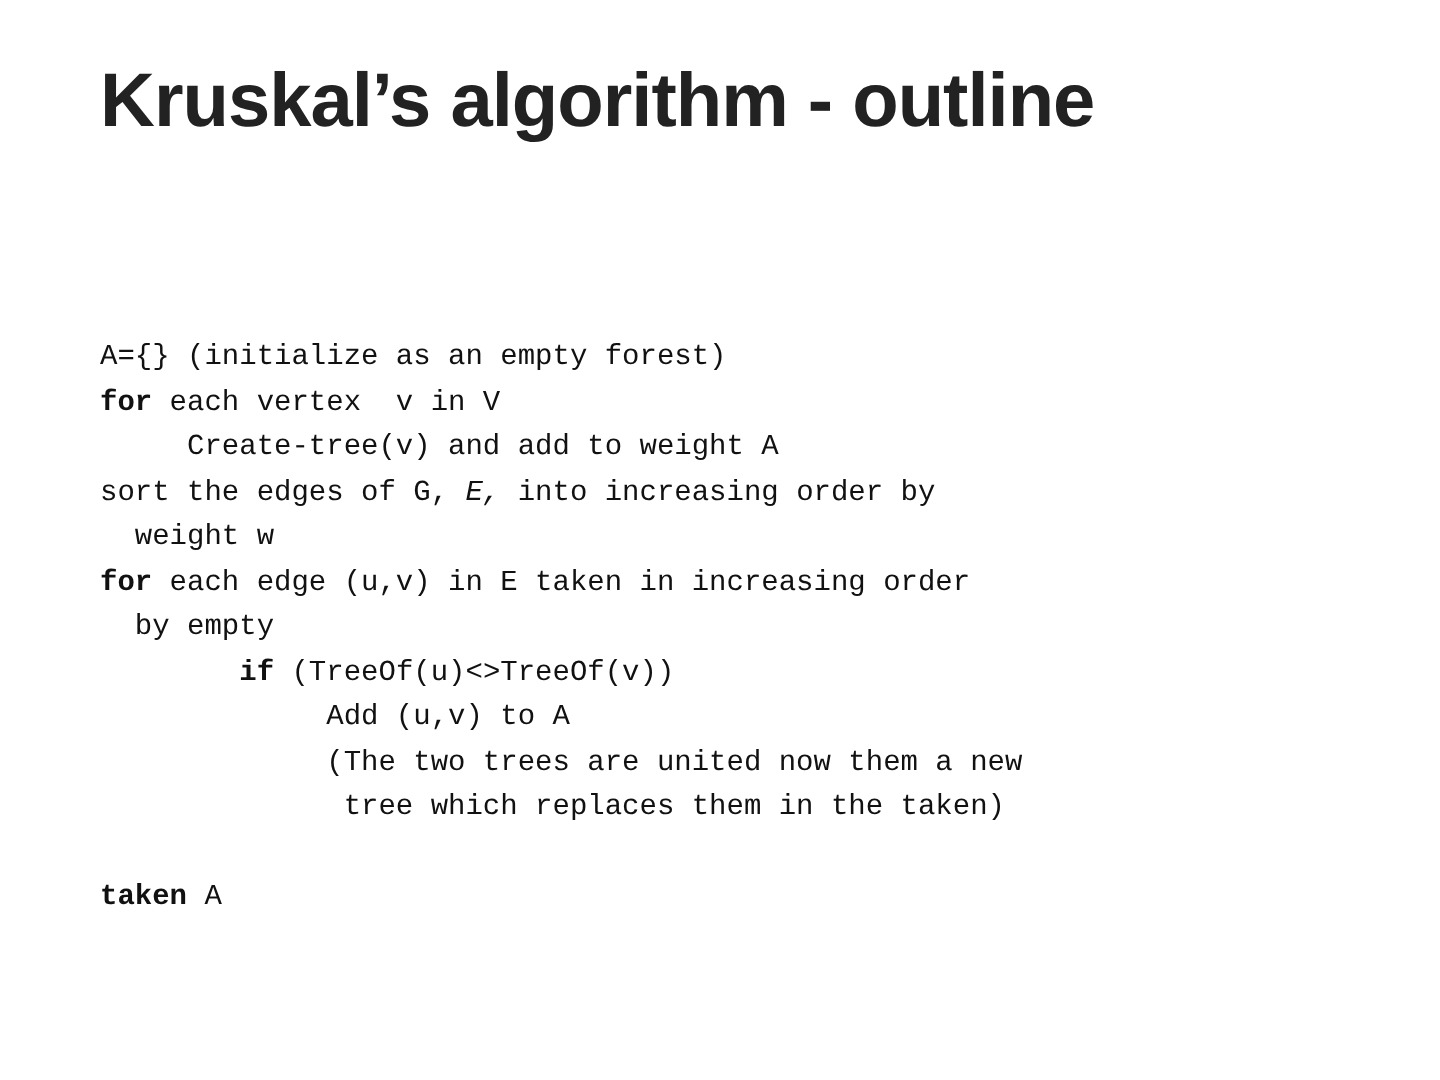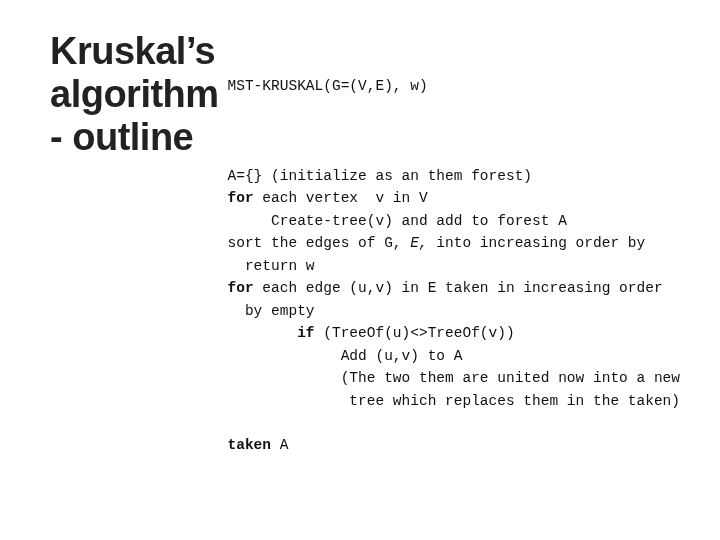--- a/index.html
+++ b/index.html
@@ -15,21 +15,21 @@
       font-family: Arial, sans-serif;
       overflow: hidden;
     }
 
     .slide {
       width: 720px;
       height: 540px;
       background: #ffffff;
       padding: 30px 40px 30px 50px;
       display: flex;
-      flex-direction: row;
+      flex-direction: column;
     }
 
     .title {
       font-size: 38px;
       font-weight: bold;
       color: #222222;
       margin-bottom: 28px;
       font-family: Arial, sans-serif;
       letter-spacing: -0.5px;
     }
@@ -46,27 +46,26 @@
       font-weight: bold;
       margin-top: 24px;
     }
   </style>
 </head>
 <body>
 
 <div class="slide">
   <div class="title">Kruskal’s algorithm - outline</div>
   <div class="code-block">
-    <div><span>MST-KRUSKAL(G=(V,E), w)</span></div>
-    <div><br><span>A={} (initialize as an them forest)</span>
+    <div><br><span>A={} (initialize as an empty forest)</span>
 <span><span class="kw">for</span> each vertex  v in V</span>
-<span>     Create-tree(v) and add to forest A</span>
+<span>     Create-tree(v) and add to weight A</span>
 <span>sort the edges of G, <em>E,</em> into increasing order by</span>
-<span>  return w</span>
+<span>  weight w</span>
 <span><span class="kw">for</span> each edge (u,v) in E taken in increasing order</span>
 <span>  by empty</span>
 <span>        <span class="kw">if</span> (TreeOf(u)&lt;&gt;TreeOf(v))</span>
 <span>             Add (u,v) to A</span>
-<span>             (The two them are united now into a new</span>
+<span>             (The two trees are united now them a new</span>
 <span>              tree which replaces them in the taken)</span>
 <br><span><span class="kw">taken</span> A</span></div>
   </div>
 </div>
 
 </body></html>

